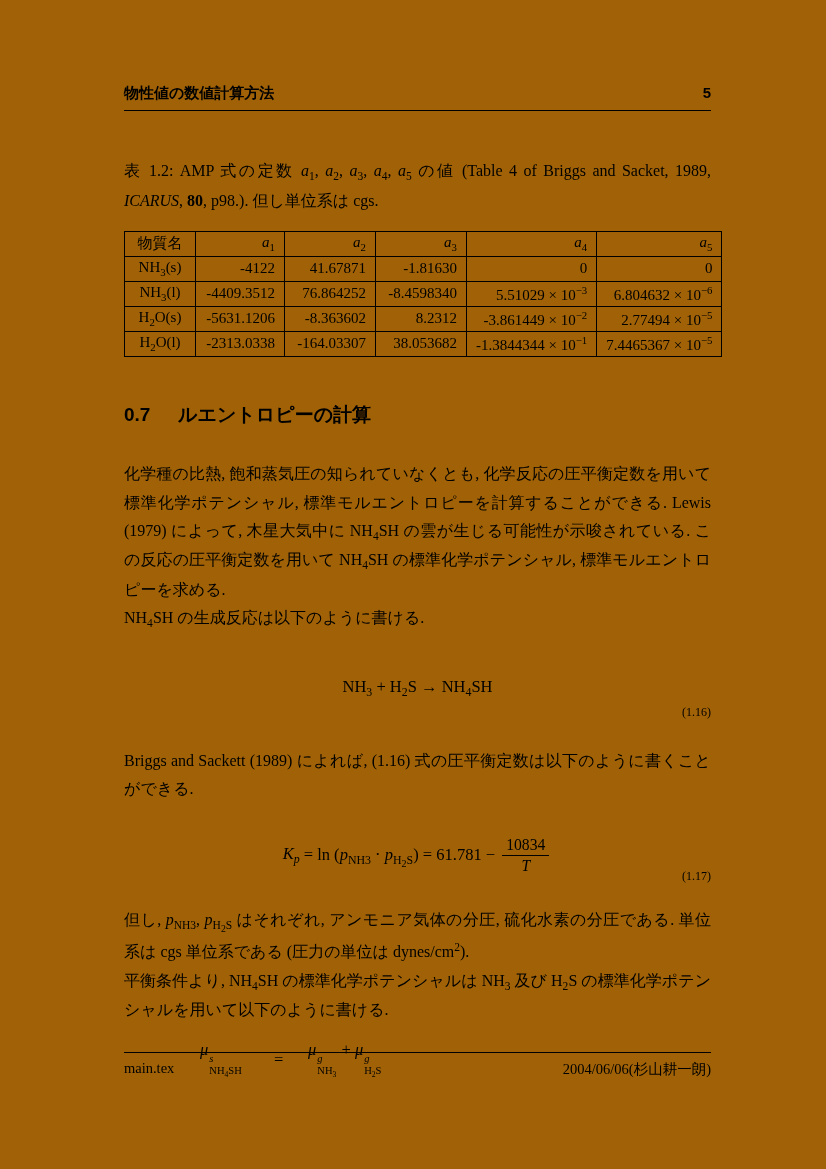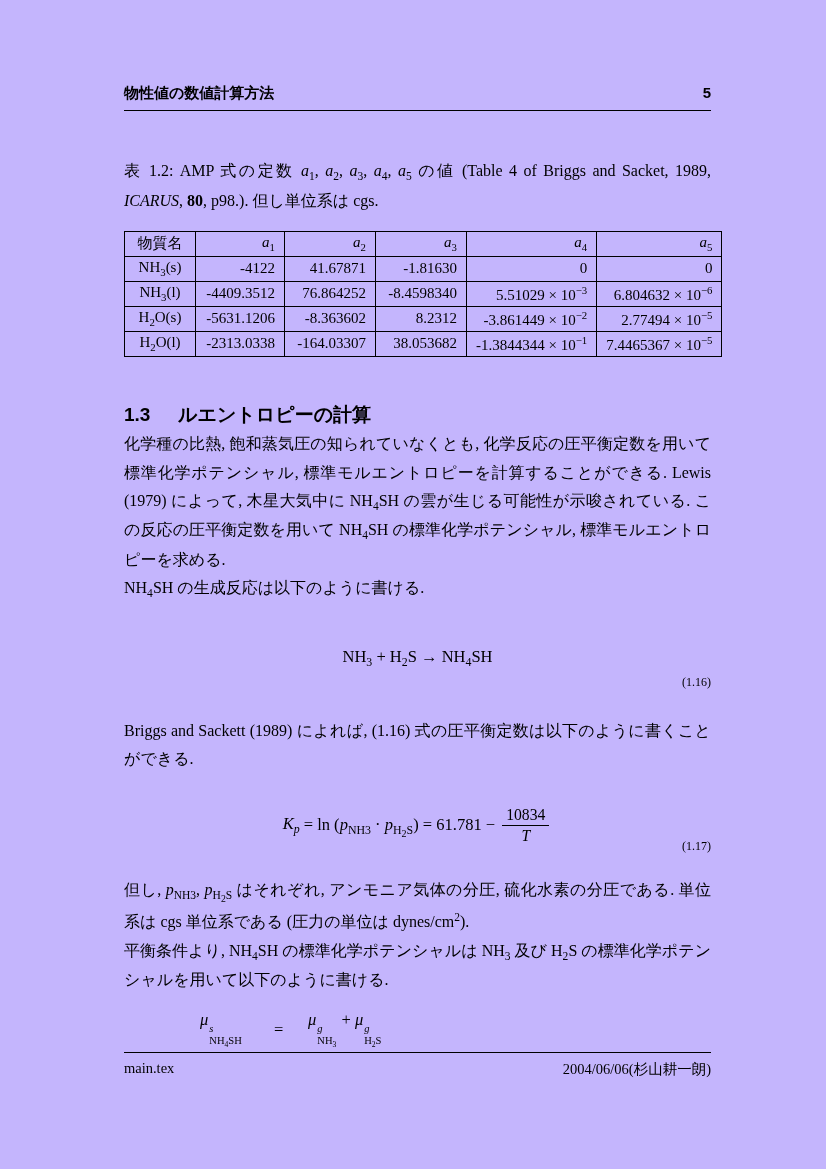--- a/index.html
+++ b/index.html
@@ -1,16 +1,16 @@
 <!DOCTYPE html>
 <html><head>
 <meta charset="utf-8">
 <style>
   html,body{margin:0;padding:0;background:#ffffff;}
-  .page{position:relative;width:826px;height:1169px;background:#c4b5fd;color:#000;
+  .page{position:relative;width:826px;height:1169px;background:#a16207;color:#000;
         font-family:"Liberation Serif","DejaVu Serif",serif;overflow:hidden;}
   .content{position:absolute;left:124px;top:84px;width:587px;}
 
   
   .header{display:flex;justify-content:space-between;align-items:baseline;
           border-bottom:1.6px solid #000;padding-bottom:7px;
           font-family:"Liberation Sans","DejaVu Sans",sans-serif;font-weight:bold;font-size:15px;}
   .header .mid{flex:1;text-align:right;margin-right:14px;}
   .header .chapterlabel{margin-right:26px;}
 
@@ -30,21 +30,21 @@
   table.datatable .w5{min-width:104px;}
 
   
   .section{margin-top:42px;display:flex;
            font-family:"Liberation Sans","DejaVu Sans",sans-serif;font-weight:bold;font-size:19px;line-height:1.68;}
   .secnum{flex:none;width:54px;}
   .sectitle{flex:1;}
 
   
   .para{font-size:16px;line-height:1.76;text-align:justify;}
-  .para.first{}
+  .para.first{margin-top:30px;}
 
   
   .eq{position:relative;text-align:center;font-size:16.5px;margin-top:44px;min-height:30px;}
   .eq .eqbody{display:inline-block;}
   .eqtag{position:absolute;right:0;top:50%;transform:translateY(-50%);font-size:12px;margin-top:20px;}
   .eq.tall{margin-top:32px;}
 
   
   .eqarray{margin-top:16px;margin-left:76px;font-size:16.5px;}
   .eqrow{display:flex;align-items:center;margin:7px 0;}
@@ -122,21 +122,21 @@
         <td class="cnum">-2313.0338</td>
         <td class="cnum">-164.03307</td>
         <td class="cnum">38.053682</td>
         <td class="cnum">-1.3844344 × 10<sup>−1</sup></td>
         <td class="cnum">7.4465367 × 10<sup>−5</sup></td>
       </tr>
     </tbody>
       </table>
 
     <div class="section">
-      <div class="secnum">1.3</div>
+      <div class="secnum">0.7</div>
       <div class="sectitle">
         <div>ルエントロピーの計算</div>
       </div>
     </div>
 
     <div class="para first">化学種の比熱, 飽和蒸気圧の知られていなくとも, 化学反応の圧平衡定数を用いて標準化学ポテンシャル, 標準モルエントロピーを計算することができる. Lewis (1979) によって, 木星大気中に NH<sub>4</sub>SH の雲が生じる可能性が示唆されている. この反応の圧平衡定数を用いて NH<sub>4</sub>SH の標準化学ポテンシャル, 標準モルエントロピーを求める.</div>
 
     <div class="para">NH<sub>4</sub>SH の生成反応は以下のように書ける.</div>
 
     <div class="eq">

